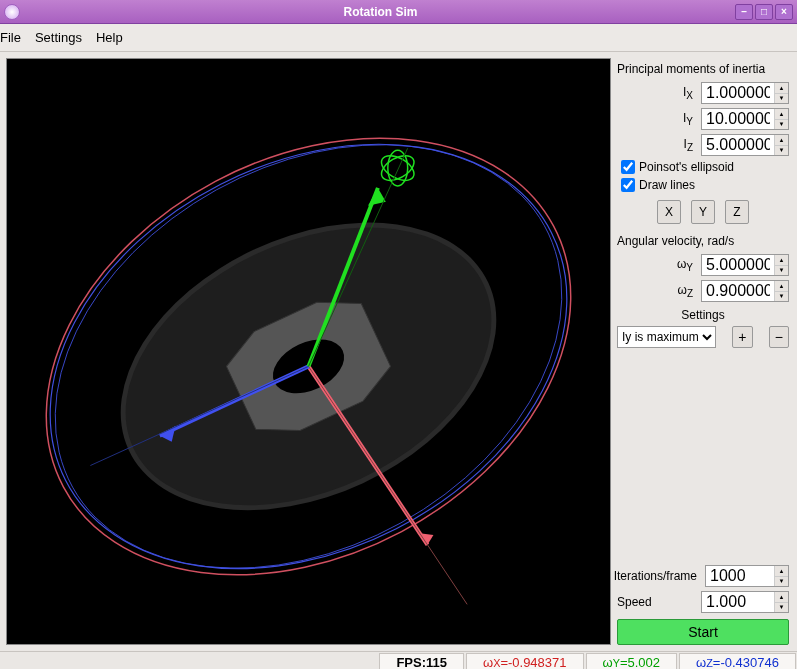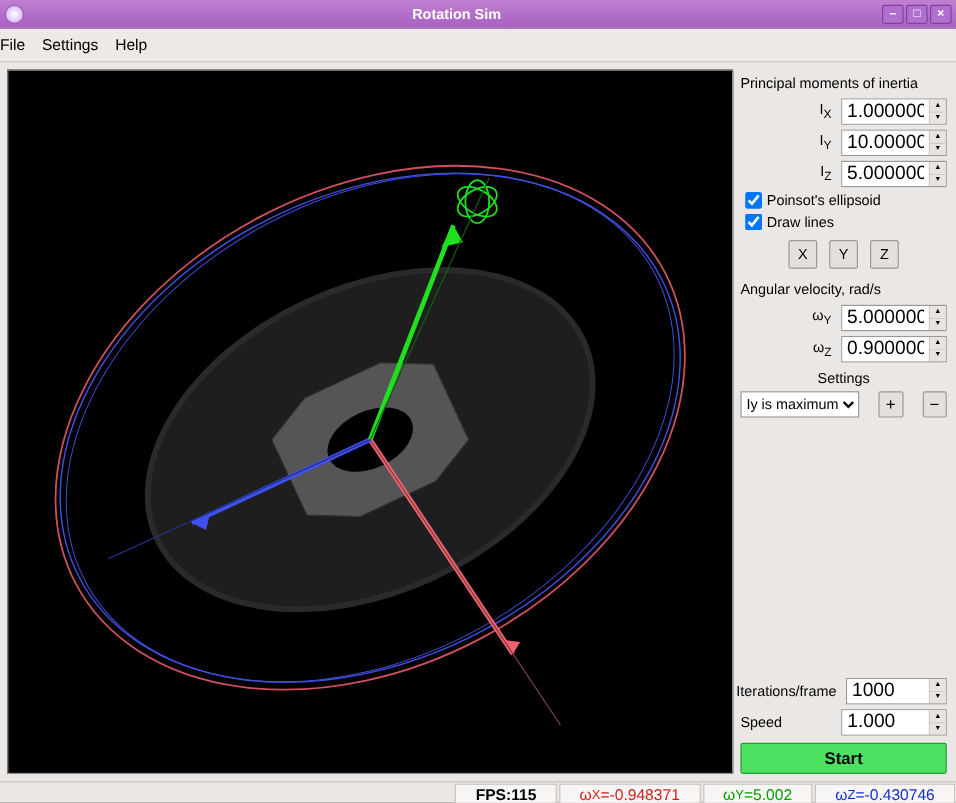--- a/index.html
+++ b/index.html
@@ -28,21 +28,21 @@
 .spinbtns { display: flex; flex-direction: column; width: 14px; border-left: 1px solid #ccc; }
 .spinbtns div { flex: 1; font-size: 6px; line-height: 1; display: flex; align-items: center; justify-content: center; cursor: pointer; background: #e8e4e0; }
 .spinbtns div:first-child { border-bottom: 1px solid #ccc; }
 .checkrow { display: flex; align-items: center; gap: 4px; margin: 2px 0 2px 4px; }
 .checkrow input { width: 14px; height: 14px; }
 .btnrow { display: flex; justify-content: center; gap: 10px; margin: 6px 0; }
 .sqbtn { width: 24px; height: 24px; border: 1px solid #999; background: #e4e0dc; font-size: 12px; cursor: pointer; border-radius: 2px; }
 .select { flex: 1; height: 22px; border: 1px solid #999; background: #fff; font-size: 12px; }
 .pmrow { display:flex; gap:16px; align-items:center; justify-content:center;}
 .pmbtn { width: 22px; height: 22px; border: 1px solid #999; background: #e4e0dc; font-size: 14px; cursor: pointer; border-radius:2px;}
-.startbtn { width: 100%; height: 26px; background: #4ee060; border: 1px solid #2a9a38; font-size: 14px; font-weight: bold; cursor: pointer; margin-top: 4px; border-radius:2px;}
+.startbtn { width: 100%; height: 26px; background: #4ee060; border: 1px solid #2a9a38; font-size: 14px; font-weight: normal; cursor: pointer; margin-top: 4px; border-radius:2px;}
 .spacer { flex: 1; }
 
 .statusbar { height: 22px; display: flex; align-items: stretch; font-size: 13px; border-top: 1px solid #c8c4c0; }
 .statusbar .cell { display: flex; align-items: center; padding: 0 16px; border: 1px solid #c8c4c0; margin: 1px; background: #f8f6f4; }
 .statusbar .pad { flex: 1; }
 .fps { font-weight: bold; }
 .red { color: #d02020; }
 .green { color: #00a000; }
 .blue { color: #1030d0; }
 </style>

